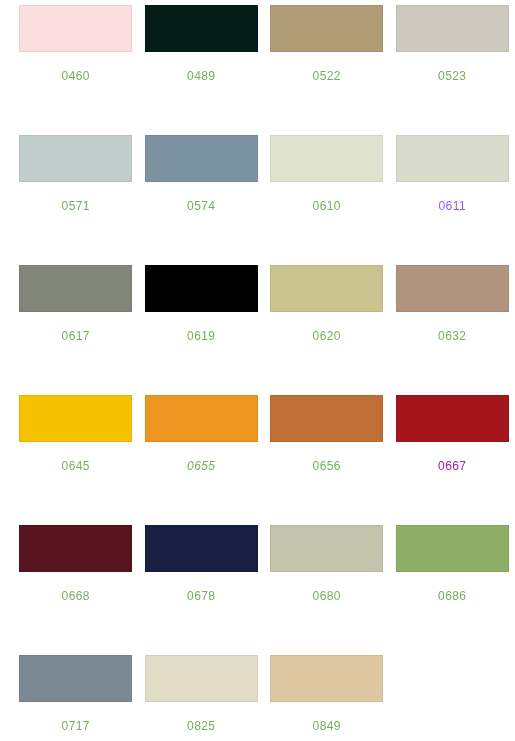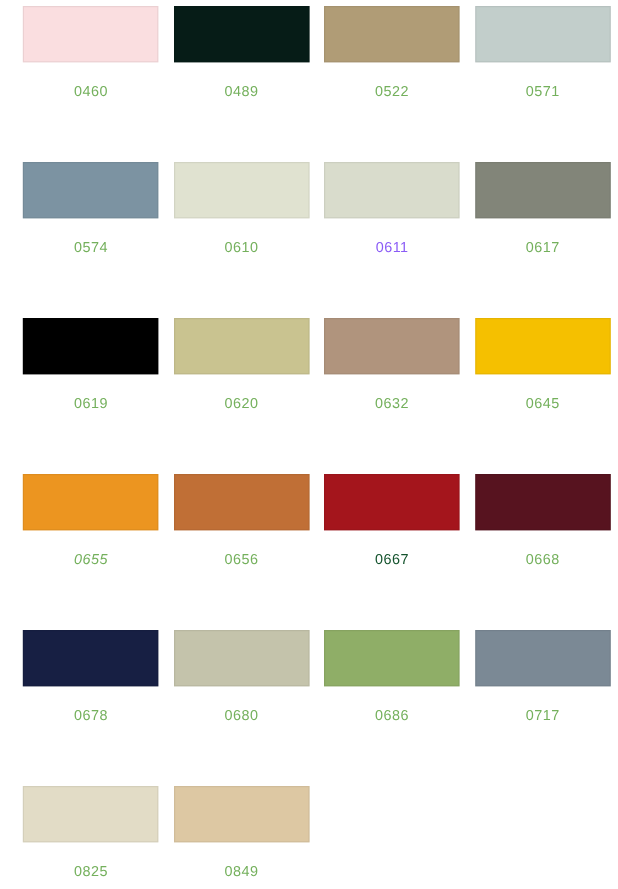--- a/index.html
+++ b/index.html
@@ -59,20 +59,24 @@
     </div>
     <div class="swatch-cell">
       <div class="swatch-chip" style="background-color: rgb(6, 28, 23);"></div>
       <div class="swatch-label" style="color: rgb(116, 176, 92);">0489</div>
     </div>
     <div class="swatch-cell">
       <div class="swatch-chip" style="background-color: rgb(176, 156, 118);"></div>
       <div class="swatch-label" style="color: rgb(116, 176, 92);">0522</div>
     </div>
     <div class="swatch-cell">
+      <div class="swatch-chip" style="background-color: rgb(206, 201, 191);"></div>
+      <div class="swatch-label" style="color: rgb(116, 176, 92);">0523</div>
+    </div>
+    <div class="swatch-cell">
       <div class="swatch-chip" style="background-color: rgb(194, 206, 203);"></div>
       <div class="swatch-label" style="color: rgb(116, 176, 92);">0571</div>
     </div>
     <div class="swatch-cell">
       <div class="swatch-chip" style="background-color: rgb(124, 147, 162);"></div>
       <div class="swatch-label" style="color: rgb(116, 176, 92);">0574</div>
     </div>
     <div class="swatch-cell">
       <div class="swatch-chip" style="background-color: rgb(224, 226, 208);"></div>
       <div class="swatch-label" style="color: rgb(116, 176, 92);">0610</div>
@@ -104,21 +108,21 @@
     <div class="swatch-cell">
       <div class="swatch-chip" style="background-color: rgb(236, 149, 32);"></div>
       <div class="swatch-label" style="color: rgb(116, 176, 92); font-style: italic;">0655</div>
     </div>
     <div class="swatch-cell">
       <div class="swatch-chip" style="background-color: rgb(192, 111, 54);"></div>
       <div class="swatch-label" style="color: rgb(116, 176, 92);">0656</div>
     </div>
     <div class="swatch-cell">
       <div class="swatch-chip" style="background-color: rgb(164, 21, 28);"></div>
-      <div class="swatch-label" style="color: #14532d;">0667</div>
+      <div class="swatch-label" style="color: #a21caf;">0667</div>
     </div>
     <div class="swatch-cell">
       <div class="swatch-chip" style="background-color: rgb(87, 19, 31);"></div>
       <div class="swatch-label" style="color: rgb(116, 176, 92);">0668</div>
     </div>
     <div class="swatch-cell">
       <div class="swatch-chip" style="background-color: rgb(23, 31, 67);"></div>
       <div class="swatch-label" style="color: rgb(116, 176, 92);">0678</div>
     </div>
     <div class="swatch-cell">

